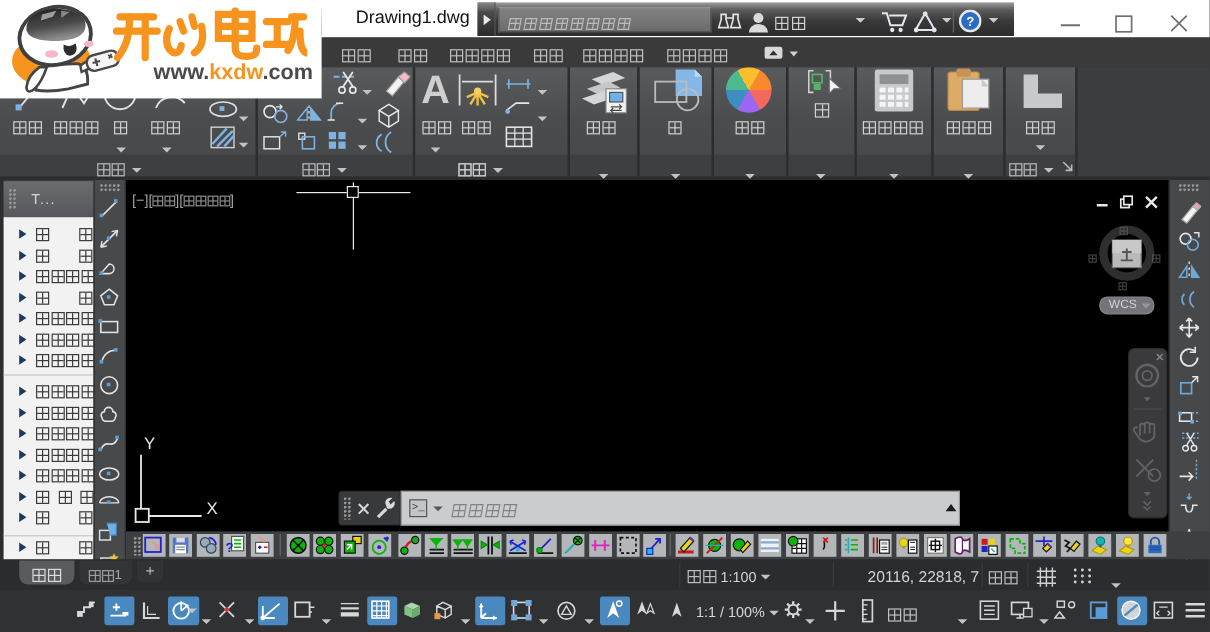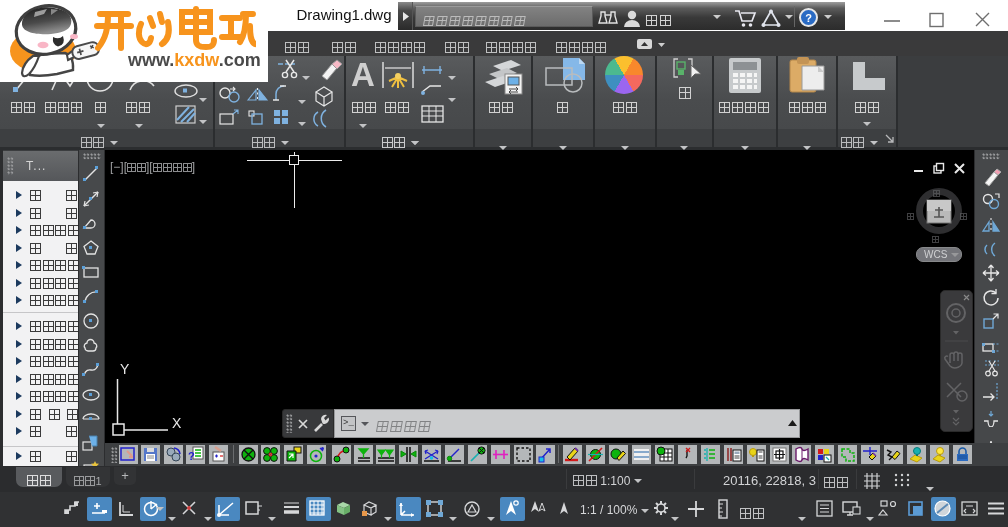--- a/index.html
+++ b/index.html
@@ -707,21 +707,21 @@
       <rect x="4" y="9" width="11" height="7" fill="#2a6ac0"></rect>
       <path d="M5 11 h9 M5 13 h9" stroke="#184a88" stroke-width="0.8"></path>
     </svg></div>
 <div class="ab" style="left:233px;top:445px;width:1px;height:18px;background:#6a6c6e"></div>
 <div class="ab" style="left:558px;top:445px;width:1px;height:18px;background:#6a6c6e"></div>
 <div class="ab" style="left:0;top:466px;width:1008px;height:26px;background:#2b2c2e"></div>
 <div class="ab" style="left:16px;top:467px;width:46px;height:20px;background:#595b5e;border-radius:0 0 7px 7px;text-align:center;padding-top:4px;color:#f0f0f0"><i class="z" style="width:11px;height:11px;margin-right:2px;"></i><i class="z" style="width:11px;height:11px;margin-right:0px;"></i></div>
 <div class="ab" style="left:66px;top:467px;width:44px;height:20px;background:#333436;border-radius:0 0 7px 7px;text-align:center;padding-top:4px;color:#a8a9ab"><i class="z" style="width:10px;height:10px;margin-right:1px;"></i><i class="z" style="width:10px;height:10px;margin-right:0px;"></i><span style="font-size:11px;vertical-align:middle">1</span></div>
 <div class="ab" style="left:114px;top:467px;width:22px;height:18px;background:#323335;border-radius:0 0 5px 5px;text-align:center;color:#b5b6b8;font-size:13px;line-height:17px">+</div>
 <div class="ab" style="left:573px;top:473px;color:#d2d3d5;font-size:12px;white-space:nowrap"><i class="z" style="width:11px;height:11px;margin-right:2px;"></i><i class="z" style="width:11px;height:11px;margin-right:0px;"></i> <span style="vertical-align:middle">1:100</span> <span class="tri-d" style="border-top-color:#c2c3c5;vertical-align:middle"></span></div>
-<div class="ab" style="left:700px;top:473px;width:116px;color:#d2d3d5;font-size:13px;text-align:right">20116, 22818, 3</div>
+<div class="ab" style="left:700px;top:473px;width:116px;color:#d2d3d5;font-size:13px;text-align:right">20116, 22818, 7</div>
 <div class="ab" style="left:824px;top:473px;color:#d2d3d5;white-space:nowrap"><i class="z" style="width:11px;height:11px;margin-right:2px;"></i><i class="z" style="width:11px;height:11px;margin-right:0px;"></i></div>
 <div class="ab" style="left:566px;top:469px;width:1px;height:20px;background:#3a3b3d"></div>
 <div class="ab" style="left:694px;top:469px;width:1px;height:20px;background:#3a3b3d"></div>
 <div class="ab" style="left:818px;top:469px;width:1px;height:20px;background:#3a3b3d"></div>
 <div class="ab" style="left:856px;top:469px;width:1px;height:20px;background:#3a3b3d"></div>
 <svg class="ab" style="left:862px;top:470px" width="20" height="20">
 <path d="M2 6 h16 M2 11 h16 M2 16 h16 M5 3 v16 M10 3 v16 M15 3 v16" stroke="#d0d1d3" stroke-width="1.2"></path>
 </svg>
 <svg class="ab" style="left:892px;top:470px" width="22" height="20">
 <g fill="#d0d1d3">

